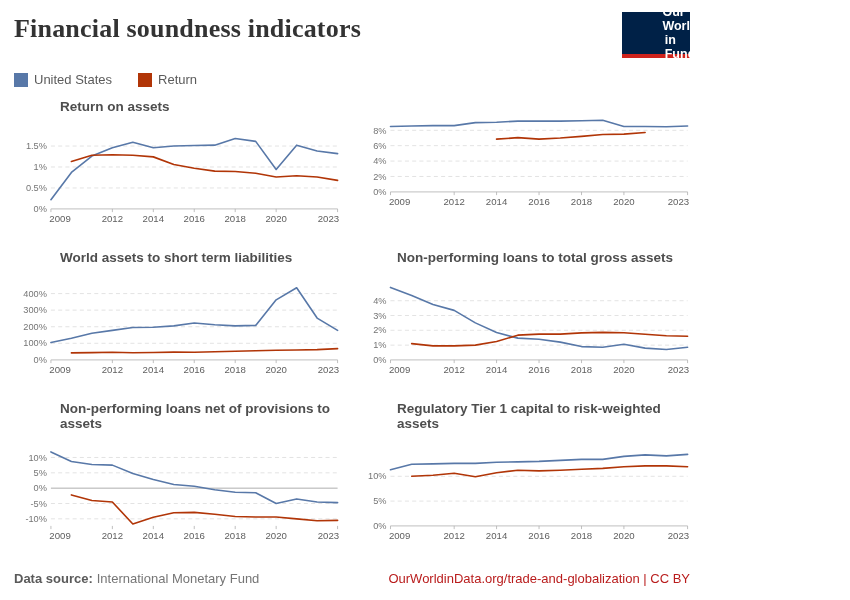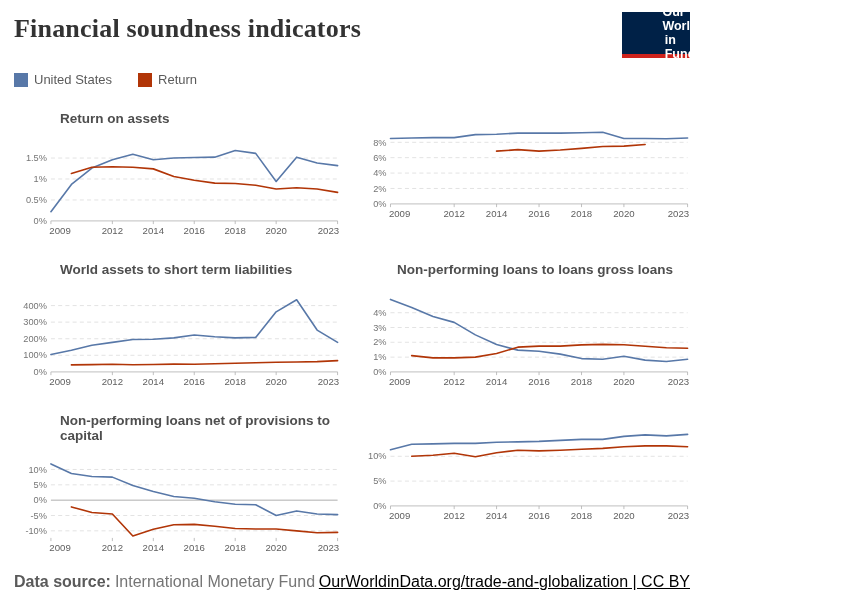--- a/index.html
+++ b/index.html
@@ -6,30 +6,30 @@
   body{width:850px;height:600px;overflow:hidden;font-family:"Liberation Sans",sans-serif;}
   .page{box-sizing:border-box;width:704px;height:600px;padding:12px 14px 14px 14px;display:flex;flex-direction:column;background:#fff;}
   header{display:flex;justify-content:space-between;align-items:flex-start;}
   h1{margin:2px 0 0 0;font-family:"Liberation Serif","DejaVu Serif",serif;font-size:26px;font-weight:700;color:#333;letter-spacing:.2px;}
   .logo{display:flex;flex-direction:column;justify-content:center;align-items:center;background:#002147;border-bottom:4px solid #cf231c;width:68px;height:42px;text-decoration:none;cursor:pointer;}
   .logo span{color:#fff;font-size:12.5px;font-weight:700;line-height:14px;padding-left:48px;}
   .legend{display:flex;gap:26px;margin:14px 0 4px 0;}
   .legend-item{display:flex;align-items:center;gap:6px;}
   .swatch{width:14px;height:14px;display:inline-block;}
   .legend-label{font-size:13px;color:#5b5b5b;}
-  .grid{display:grid;grid-template-columns:1fr 1fr;column-gap:24px;row-gap:6px;margin-top:20px;}
+  .grid{display:grid;grid-template-columns:1fr 1fr;column-gap:24px;row-gap:6px;margin-top:8px;}
   .chart-title{margin:0 0 2px 0;font-size:13.5px;font-weight:700;color:#4e4e4e;}
   .chart:nth-child(odd) .chart-title{margin-left:46px;}
   .chart:nth-child(even) .chart-title{margin-left:33px;}
   svg.plot{display:block;width:100%;height:128px;}
   .ylab{font-family:"Liberation Sans",sans-serif;font-size:11.5px;fill:#757575;}
   .xlab{font-family:"Liberation Sans",sans-serif;font-size:12px;fill:#5f5f5f;}
-  footer{margin-top:auto;display:flex;justify-content:space-between;align-items:baseline;font-size:16px;color:#757575;}
+  footer{margin-top:auto;display:flex;justify-content:space-between;align-items:baseline;font-size:13px;color:#757575;}
   .src-label{font-weight:700;color:#5a5a5a;margin-right:4px;}
-  .credit{color:#000000;cursor:pointer;text-decoration:underline;}
+  .credit{color:#b91c1c;cursor:pointer;}
 </style>
 </head>
 <body>
 
 <div class="page">
   <header>
     <h1>Financial soundness indicators</h1>
     <div class="logo">
       <span>Our World</span>
       <span>in Fund</span>
@@ -132,21 +132,21 @@
           <text x="275.5" y="116" text-anchor="middle" class="xlab">2018</text>
           <line x1="326.5" x2="326.5" y1="100" y2="104" stroke="#b0b0b0" stroke-width="1"></line>
           <text x="326.5" y="116" text-anchor="middle" class="xlab">2020</text>
           <line x1="403" x2="403" y1="100" y2="104" stroke="#b0b0b0" stroke-width="1"></line>
           <text x="405" y="116" text-anchor="end" class="xlab">2023</text>
           <polyline points="46.0,78.3 71.5,73.1 97.0,66.9 122.5,63.2 148.0,59.7 173.5,59.3 199.0,57.6 224.5,54.1 250.0,56.2 275.5,57.6 301.0,57.0 326.5,25.2 352.0,10.1 377.5,47.9 403.0,63.2" fill="none" stroke="#5878a8" stroke-width="2" stroke-linejoin="round" stroke-linecap="round"></polyline>
           <polyline points="71.5,91.3 97.0,90.9 122.5,90.5 148.0,91.1 173.5,90.7 199.0,90.3 224.5,90.5 250.0,89.9 275.5,89.3 301.0,88.6 326.5,88.0 352.0,87.6 377.5,87.2 403.0,86.0" fill="none" stroke="#b13507" stroke-width="2" stroke-linejoin="round" stroke-linecap="round"></polyline>
         </svg>
     </section>
     <section class="chart">
-      <h3 class="chart-title">Non-performing loans to loans gross loans</h3>
+      <h3 class="chart-title">Non-performing loans to total gross assets</h3>
       <svg class="plot" viewBox="0 0 406 128">
           <line x1="33" x2="403" y1="100.0" y2="100.0" stroke="#b0b0b0" stroke-width="1"></line>
           <text x="28" y="104.0" text-anchor="end" class="ylab">0%</text>
           <line x1="33" x2="403" y1="81.6" y2="81.6" stroke="#dcdcdc" stroke-width="1" stroke-dasharray="5,4"></line>
           <text x="28" y="85.6" text-anchor="end" class="ylab">1%</text>
           <line x1="33" x2="403" y1="63.1" y2="63.1" stroke="#dcdcdc" stroke-width="1" stroke-dasharray="5,4"></line>
           <text x="28" y="67.1" text-anchor="end" class="ylab">2%</text>
           <line x1="33" x2="403" y1="44.7" y2="44.7" stroke="#dcdcdc" stroke-width="1" stroke-dasharray="5,4"></line>
           <text x="28" y="48.7" text-anchor="end" class="ylab">3%</text>
           <line x1="33" x2="403" y1="26.3" y2="26.3" stroke="#dcdcdc" stroke-width="1" stroke-dasharray="5,4"></line>
@@ -163,21 +163,21 @@
           <text x="270.9" y="116" text-anchor="middle" class="xlab">2018</text>
           <line x1="323.7" x2="323.7" y1="100" y2="104" stroke="#b0b0b0" stroke-width="1"></line>
           <text x="323.7" y="116" text-anchor="middle" class="xlab">2020</text>
           <line x1="403" x2="403" y1="100" y2="104" stroke="#b0b0b0" stroke-width="1"></line>
           <text x="405" y="116" text-anchor="end" class="xlab">2023</text>
           <polyline points="33.0,9.7 59.4,19.8 85.9,30.9 112.3,38.3 138.7,53.9 165.1,65.9 191.6,72.9 218.0,74.2 244.4,77.9 270.9,83.4 297.3,84.3 323.7,80.6 350.1,85.3 376.6,87.1 403.0,84.3" fill="none" stroke="#5878a8" stroke-width="2" stroke-linejoin="round" stroke-linecap="round"></polyline>
           <polyline points="59.4,79.7 85.9,82.5 112.3,82.5 138.7,81.6 165.1,77.0 191.6,69.2 218.0,67.9 244.4,67.9 270.9,66.3 297.3,65.7 323.7,66.1 350.1,68.1 376.6,70.0 403.0,70.5" fill="none" stroke="#b13507" stroke-width="2" stroke-linejoin="round" stroke-linecap="round"></polyline>
         </svg>
     </section>
     <section class="chart">
-      <h3 class="chart-title">Non-performing loans net of provisions to capital</h3>
+      <h3 class="chart-title">Non-performing loans net of provisions to assets</h3>
       <svg class="plot" viewBox="0 0 406 128">
           <line x1="46" x2="403" y1="91.2" y2="91.2" stroke="#dcdcdc" stroke-width="1" stroke-dasharray="5,4"></line>
           <text x="41" y="95.2" text-anchor="end" class="ylab">-10%</text>
           <line x1="46" x2="403" y1="72.1" y2="72.1" stroke="#dcdcdc" stroke-width="1" stroke-dasharray="5,4"></line>
           <text x="41" y="76.1" text-anchor="end" class="ylab">-5%</text>
           <line x1="46" x2="403" y1="53.0" y2="53.0" stroke="#9a9a9a" stroke-width="1"></line>
           <text x="41" y="57.0" text-anchor="end" class="ylab">0%</text>
           <line x1="46" x2="403" y1="33.9" y2="33.9" stroke="#dcdcdc" stroke-width="1" stroke-dasharray="5,4"></line>
           <text x="41" y="37.9" text-anchor="end" class="ylab">5%</text>
           <line x1="46" x2="403" y1="14.8" y2="14.8" stroke="#dcdcdc" stroke-width="1" stroke-dasharray="5,4"></line>
@@ -194,20 +194,21 @@
           <text x="275.5" y="116" text-anchor="middle" class="xlab">2018</text>
           <line x1="326.5" x2="326.5" y1="100" y2="104" stroke="#b0b0b0" stroke-width="1"></line>
           <text x="326.5" y="116" text-anchor="middle" class="xlab">2020</text>
           <line x1="403" x2="403" y1="100" y2="104" stroke="#b0b0b0" stroke-width="1"></line>
           <text x="405" y="116" text-anchor="end" class="xlab">2023</text>
           <polyline points="46.0,7.9 71.5,19.8 97.0,23.6 122.5,24.3 148.0,34.7 173.5,42.3 199.0,48.4 224.5,50.7 250.0,54.9 275.5,58.0 301.0,58.7 326.5,72.1 352.0,66.4 377.5,70.2 403.0,71.0" fill="none" stroke="#5878a8" stroke-width="2" stroke-linejoin="round" stroke-linecap="round"></polyline>
           <polyline points="71.5,61.4 97.0,68.3 122.5,70.2 148.0,97.7 173.5,89.3 199.0,83.6 224.5,83.2 250.0,85.5 275.5,88.2 301.0,88.9 326.5,88.9 352.0,91.2 377.5,93.5 403.0,93.1" fill="none" stroke="#b13507" stroke-width="2" stroke-linejoin="round" stroke-linecap="round"></polyline>
         </svg>
     </section>
     <section class="chart">
+      <h3 class="chart-title">Regulatory Tier 1 capital to risk-weighted assets</h3>
       <svg class="plot" viewBox="0 0 406 128">
           <line x1="33" x2="403" y1="100.0" y2="100.0" stroke="#b0b0b0" stroke-width="1"></line>
           <text x="28" y="104.0" text-anchor="end" class="ylab">0%</text>
           <line x1="33" x2="403" y1="69.1" y2="69.1" stroke="#dcdcdc" stroke-width="1" stroke-dasharray="5,4"></line>
           <text x="28" y="73.1" text-anchor="end" class="ylab">5%</text>
           <line x1="33" x2="403" y1="38.2" y2="38.2" stroke="#dcdcdc" stroke-width="1" stroke-dasharray="5,4"></line>
           <text x="28" y="42.2" text-anchor="end" class="ylab">10%</text>
           <line x1="33" x2="33" y1="100" y2="104" stroke="#b0b0b0" stroke-width="1"></line>
           <text x="31" y="116" text-anchor="start" class="xlab">2009</text>
           <line x1="112.3" x2="112.3" y1="100" y2="104" stroke="#b0b0b0" stroke-width="1"></line>

